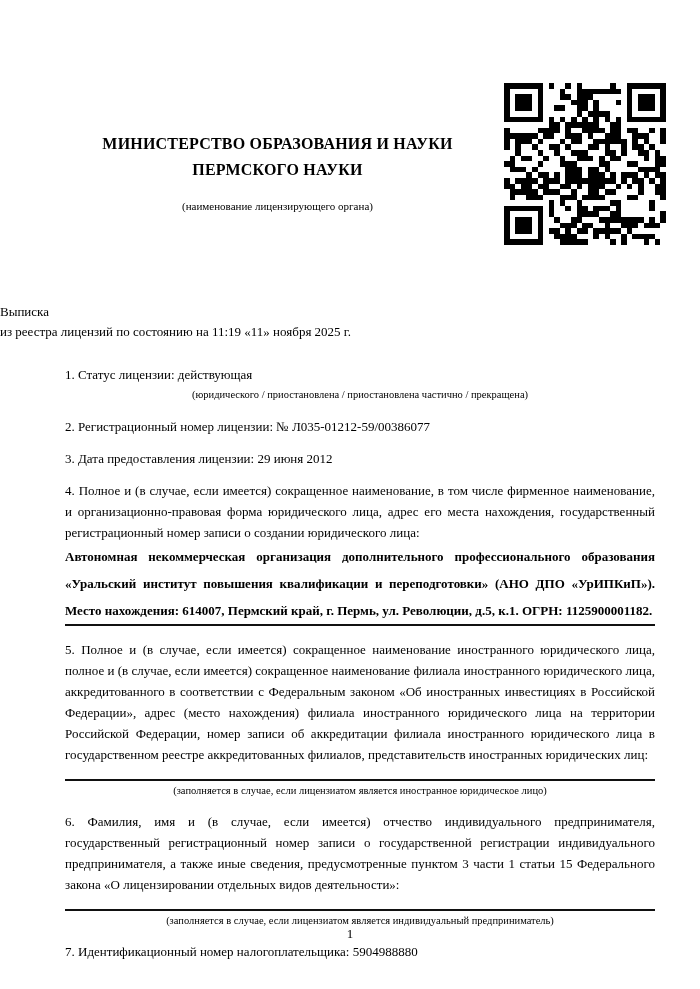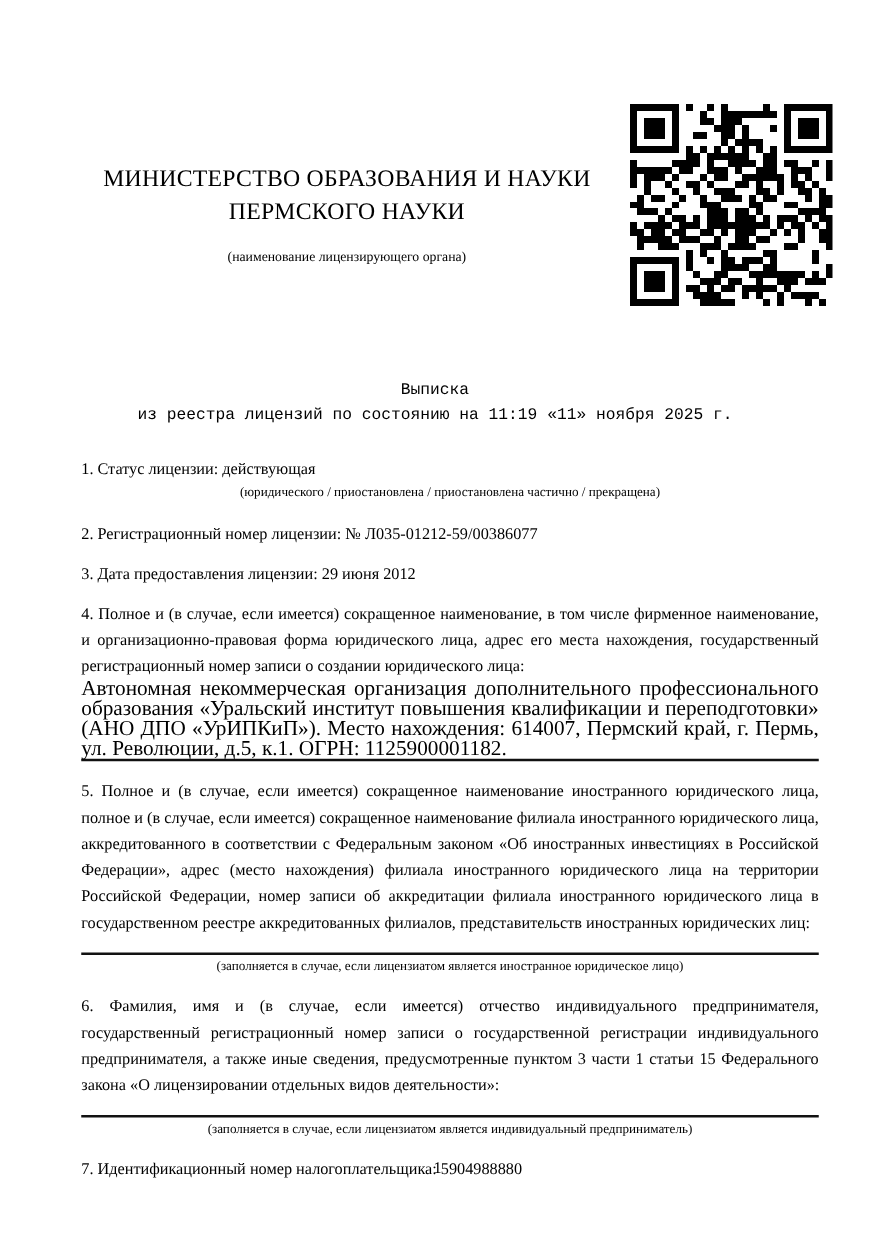--- a/index.html
+++ b/index.html
@@ -21,57 +21,56 @@
   }
   .qr svg { display: block; width: 162px; height: 162px; }
   .ministry {
     position: absolute;
     top: 131px;
     left: 60px;
     width: 435px;
     text-align: center;
   }
   .ministry-name {
-    font-weight: normal;
-    font-size: 19px;
+    font-weight: bold;
+    font-size: 16px;
     line-height: 26px;
     letter-spacing: 0.2px;
   }
   .ministry-caption {
     font-size: 11px;
     line-height: 15px;
     margin-top: 16px;
   }
   .doc-title {
     position: absolute;
     top: 302px;
     left: 0;
     width: 696px;
-    text-align: center;
     font-size: 13px;
     line-height: 20px;
-    font-family: Liberation Mono, monospace;
   }
   .body-area {
     position: absolute;
     top: 364px;
     left: 65px;
     width: 590px;
   }
   .item { margin-bottom: 11px; }
   .item-text {
     font-size: 13px;
     line-height: 21px;
     text-align: justify;
   }
   .item-value {
-    font-size: 17px;
-    line-height: 16px;
+    font-size: 13px;
+    line-height: 27px;
     text-align: justify;
     border-bottom: 2px solid #111;
+    font-weight: bold;
   }
   .item-value.empty {
     min-height: 14px;
     border-bottom: 2px solid #111;
   }
   .item-caption {
     font-size: 10.5px;
     line-height: 15px;
     text-align: center;
     margin-top: 2px;

